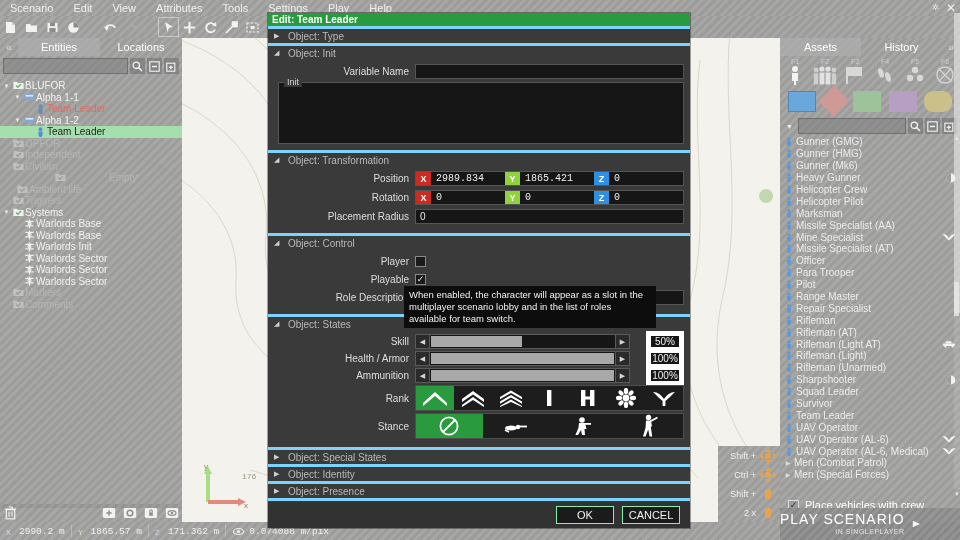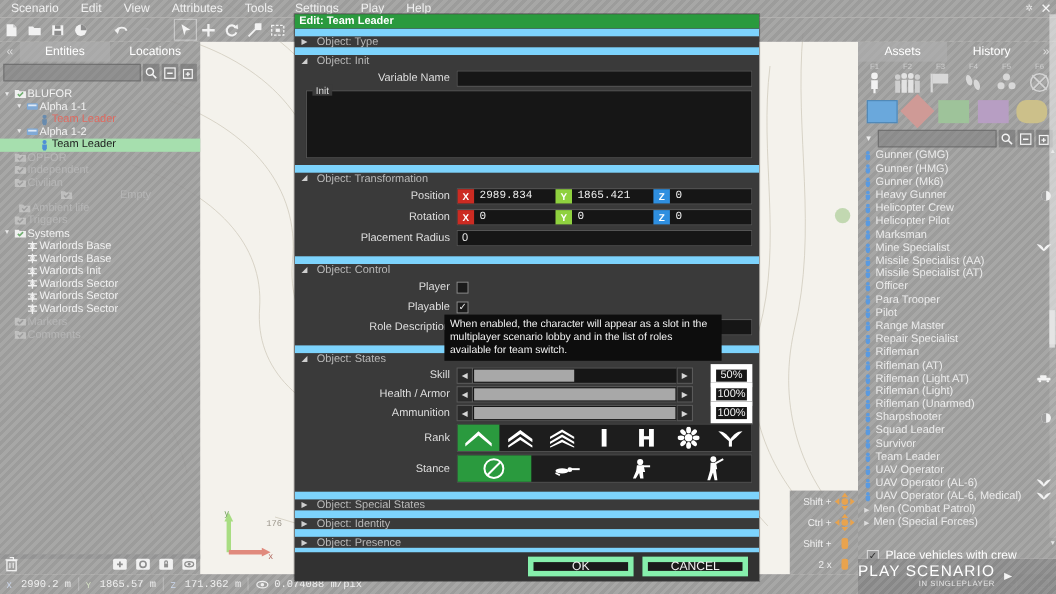--- a/index.html
+++ b/index.html
@@ -159,21 +159,21 @@
     display:flex; flex-direction:column;
   }
   #dlg-title {
     height:13px; background:#2a9a3e; color:#fff; font-size:10px;
     display:flex; align-items:center; padding-left:4px; font-weight:bold;
   }
   #dlg-body { flex:1; background:#3a3a3a; overflow:hidden; position:relative; }
   .section-hdr {
     height:17px; display:flex; align-items:center; gap:6px;
     padding-left:6px; font-size:10px; color:#b9b9b9;
-    border-top:7px solid #7dd3fc;
+    border-top:3px solid #7dd3fc;
   }
   .section-hdr .caret { font-size:7px; color:#cfcfcf; width:8px; }
   .section-body { padding:3px 6px 6px 6px; }
   .frow { display:flex; align-items:center; height:17px; margin-bottom:2px; }
   .flabel { width:141px; text-align:right; padding-right:6px; font-size:10px; color:#dedede; }
   .finput {
     flex:1; height:15px; background:#161616; border:1px solid #555;
     color:#e8e8e8; font-size:10px; display:flex; align-items:center; padding-left:4px;
   }
   .vecrow { flex:1; display:flex; height:15px; border:1px solid #555; background:#161616; }
@@ -222,21 +222,21 @@
   #tooltip {
     position:absolute; left:404px; top:286px; width:252px;
     background:#0d0d0d; color:#f2f2f2; font-size:9.5px; line-height:12px;
     padding:3px 5px; z-index:50;
   }
   #dlg-footer {
     height:26px; background:#323232; display:flex; align-items:center;
     justify-content:flex-end; gap:8px; padding-right:10px;
   }
   .dbtn {
-    width:96px; height:18px; background:#1b1b1b; border:5px solid #86efac;
+    width:58px; height:18px; background:#1b1b1b; border:1px solid #86efac;
     display:flex; align-items:center; justify-content:center;
     font-size:11px; color:#f0f0f0;
   }
   #dlg-scrollbar { position:absolute; right:0; top:13px; width:6px; height:476px; background:rgba(255,255,255,0.10); z-index:41; }
   #dlg-scrollbar .thumb { position:absolute; left:0; top:0; width:6px; height:300px; background:rgba(235,235,235,0.55); }
 </style>
 </head>
 <body>
 
 <div id="map">
@@ -778,35 +778,35 @@
           </span>
           <span>Marksman</span>
         </div>
         <div class="arow">
           <span class="bullet">
             <svg width="8" height="9" viewBox="0 0 8 9">
               <circle cx="4" cy="2" r="1.7" fill="#5a9ae0"></circle>
               <path d="M2,4 h4 v3 l-1,2 h-2 l-1,-2 z" fill="#5a9ae0"></path>
             </svg>
           </span>
+          <span>Missile Specialist (AA)</span>
+        </div>
+        <div class="arow">
+          <span class="bullet">
+            <svg width="8" height="9" viewBox="0 0 8 9">
+              <circle cx="4" cy="2" r="1.7" fill="#5a9ae0"></circle>
+              <path d="M2,4 h4 v3 l-1,2 h-2 l-1,-2 z" fill="#5a9ae0"></path>
+            </svg>
+          </span>
           <span>Mine Specialist</span>
           <span class="badge">
             <svg width="14" height="8" viewBox="0 0 14 8">
               <path d="M0.5,1 C4,1 6,3 7,5.6 C8,3 10,1 13.5,1 C11,4 9,6 7,7.4 C5,6 3,4 0.5,1 Z" fill="#f2f2f2"></path>
             </svg>
           </span>
-        </div>
-        <div class="arow">
-          <span class="bullet">
-            <svg width="8" height="9" viewBox="0 0 8 9">
-              <circle cx="4" cy="2" r="1.7" fill="#5a9ae0"></circle>
-              <path d="M2,4 h4 v3 l-1,2 h-2 l-1,-2 z" fill="#5a9ae0"></path>
-            </svg>
-          </span>
-          <span>Missile Specialist (AA)</span>
         </div>
         <div class="arow">
           <span class="bullet">
             <svg width="8" height="9" viewBox="0 0 8 9">
               <circle cx="4" cy="2" r="1.7" fill="#5a9ae0"></circle>
               <path d="M2,4 h4 v3 l-1,2 h-2 l-1,-2 z" fill="#5a9ae0"></path>
             </svg>
           </span>
           <span>Missile Specialist (AT)</span>
         </div>

